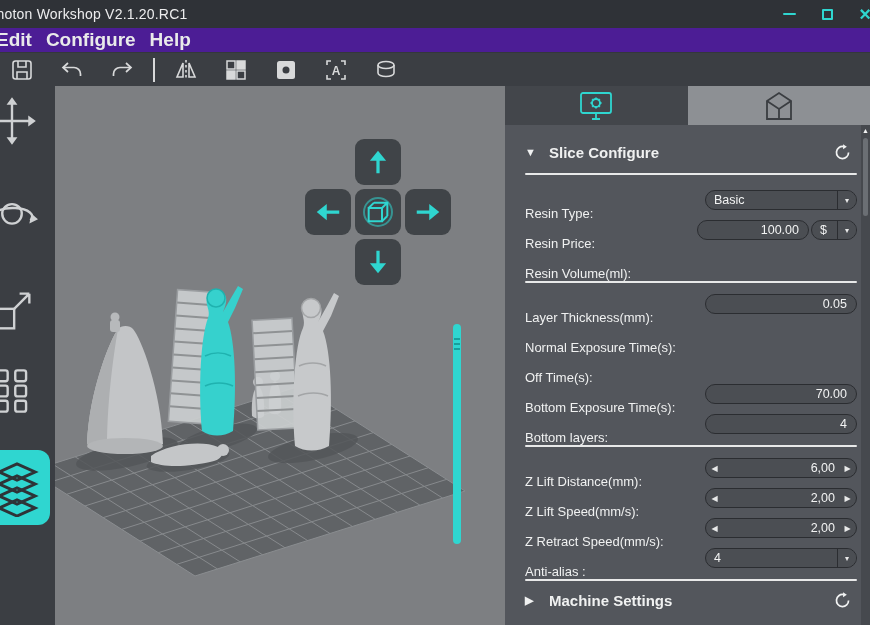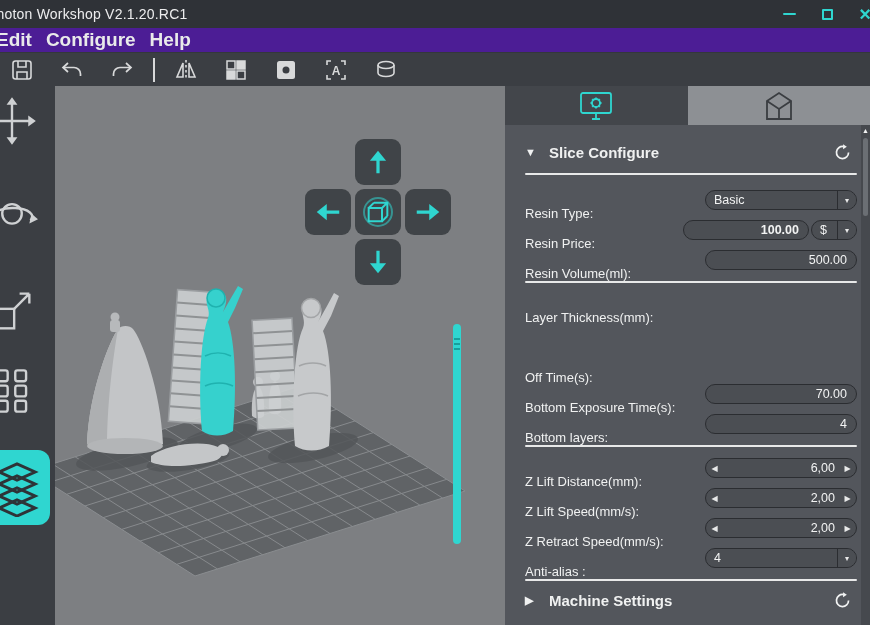--- a/index.html
+++ b/index.html
@@ -58,21 +58,21 @@
   .hr { height:2px; background:#e8e9e9; margin:8px 0 10px 0; border-radius:1px; }
   .hr.group { margin:6px 0 6px 0; }
 
   .row { height:30px; display:flex; align-items:center; font-size:13px; }
   .row .lbl { white-space:nowrap;margin-top:26px; }
   .ctrl { margin-left:auto; display:flex; align-items:flex-end; gap:2px; }
 
   .field { height:20px; background:#4b4e53; border:1px solid #2b2d31; border-radius:10px;
     display:flex; align-items:center; color:#f2f3f3; font-size:12.5px; overflow:hidden; }
   .field.w-full { width:152px; }
-  .field.w-main { width:126px;font-weight:bold; }
+  .field.w-main { width:112px; }
   .field.w-cur  { width:46px; }
   .val-right { flex:1; text-align:right; padding-right:9px; }
   .val-left  { flex:1; text-align:left; padding-left:8px; }
   .dd-btn { width:19px; height:100%; border-left:1px solid #2b2d31; display:flex; align-items:center;
     justify-content:center; font-size:8px; color:#e8e9e9; background:#4b4e53; }
   .sp-btn { width:17px; height:100%; display:flex; align-items:center; justify-content:center;
     font-size:8px; color:#e8e9e9; }
   .spin .val-right { padding-right:4px; }
 
   .panel-scrollbar { position:absolute; right:0; top:39px; width:9px; height:500px; background:#46494e;
@@ -385,33 +385,34 @@
           <span class="val-right">100.00</span>
         </div>
         <div class="field w-cur">
           <span class="val-left">$</span>
           <span class="dd-btn">▾</span>
         </div>
       </div>
     </div>
     <div class="row">
       <span class="lbl">Resin Volume(ml):</span>
+    </div>
+
+    <div class="hr group"></div>
+
+    <div class="row">
+      <span class="lbl">Layer Thickness(mm):</span>
       <div class="ctrl">
           <div class="field w-full">
-        <span class="val-right">500.00</span>
-      </div>
-        </div>
-    </div>
-
-    <div class="hr group"></div>
-
-    <div class="row">
-      <span class="lbl">Layer Thickness(mm):</span>
-    </div>
-    <div class="row">
+        <span class="val-right">0.05</span>
+      </div>
+        </div>
+    </div>
+    <div class="row">
+      <span class="lbl">Normal Exposure Time(s):</span>
     </div>
     <div class="row">
       <span class="lbl">Off Time(s):</span>
     </div>
     <div class="row">
       <span class="lbl">Bottom Exposure Time(s):</span>
       <div class="ctrl">
           <div class="field w-full">
         <span class="val-right">70.00</span>
       </div>

